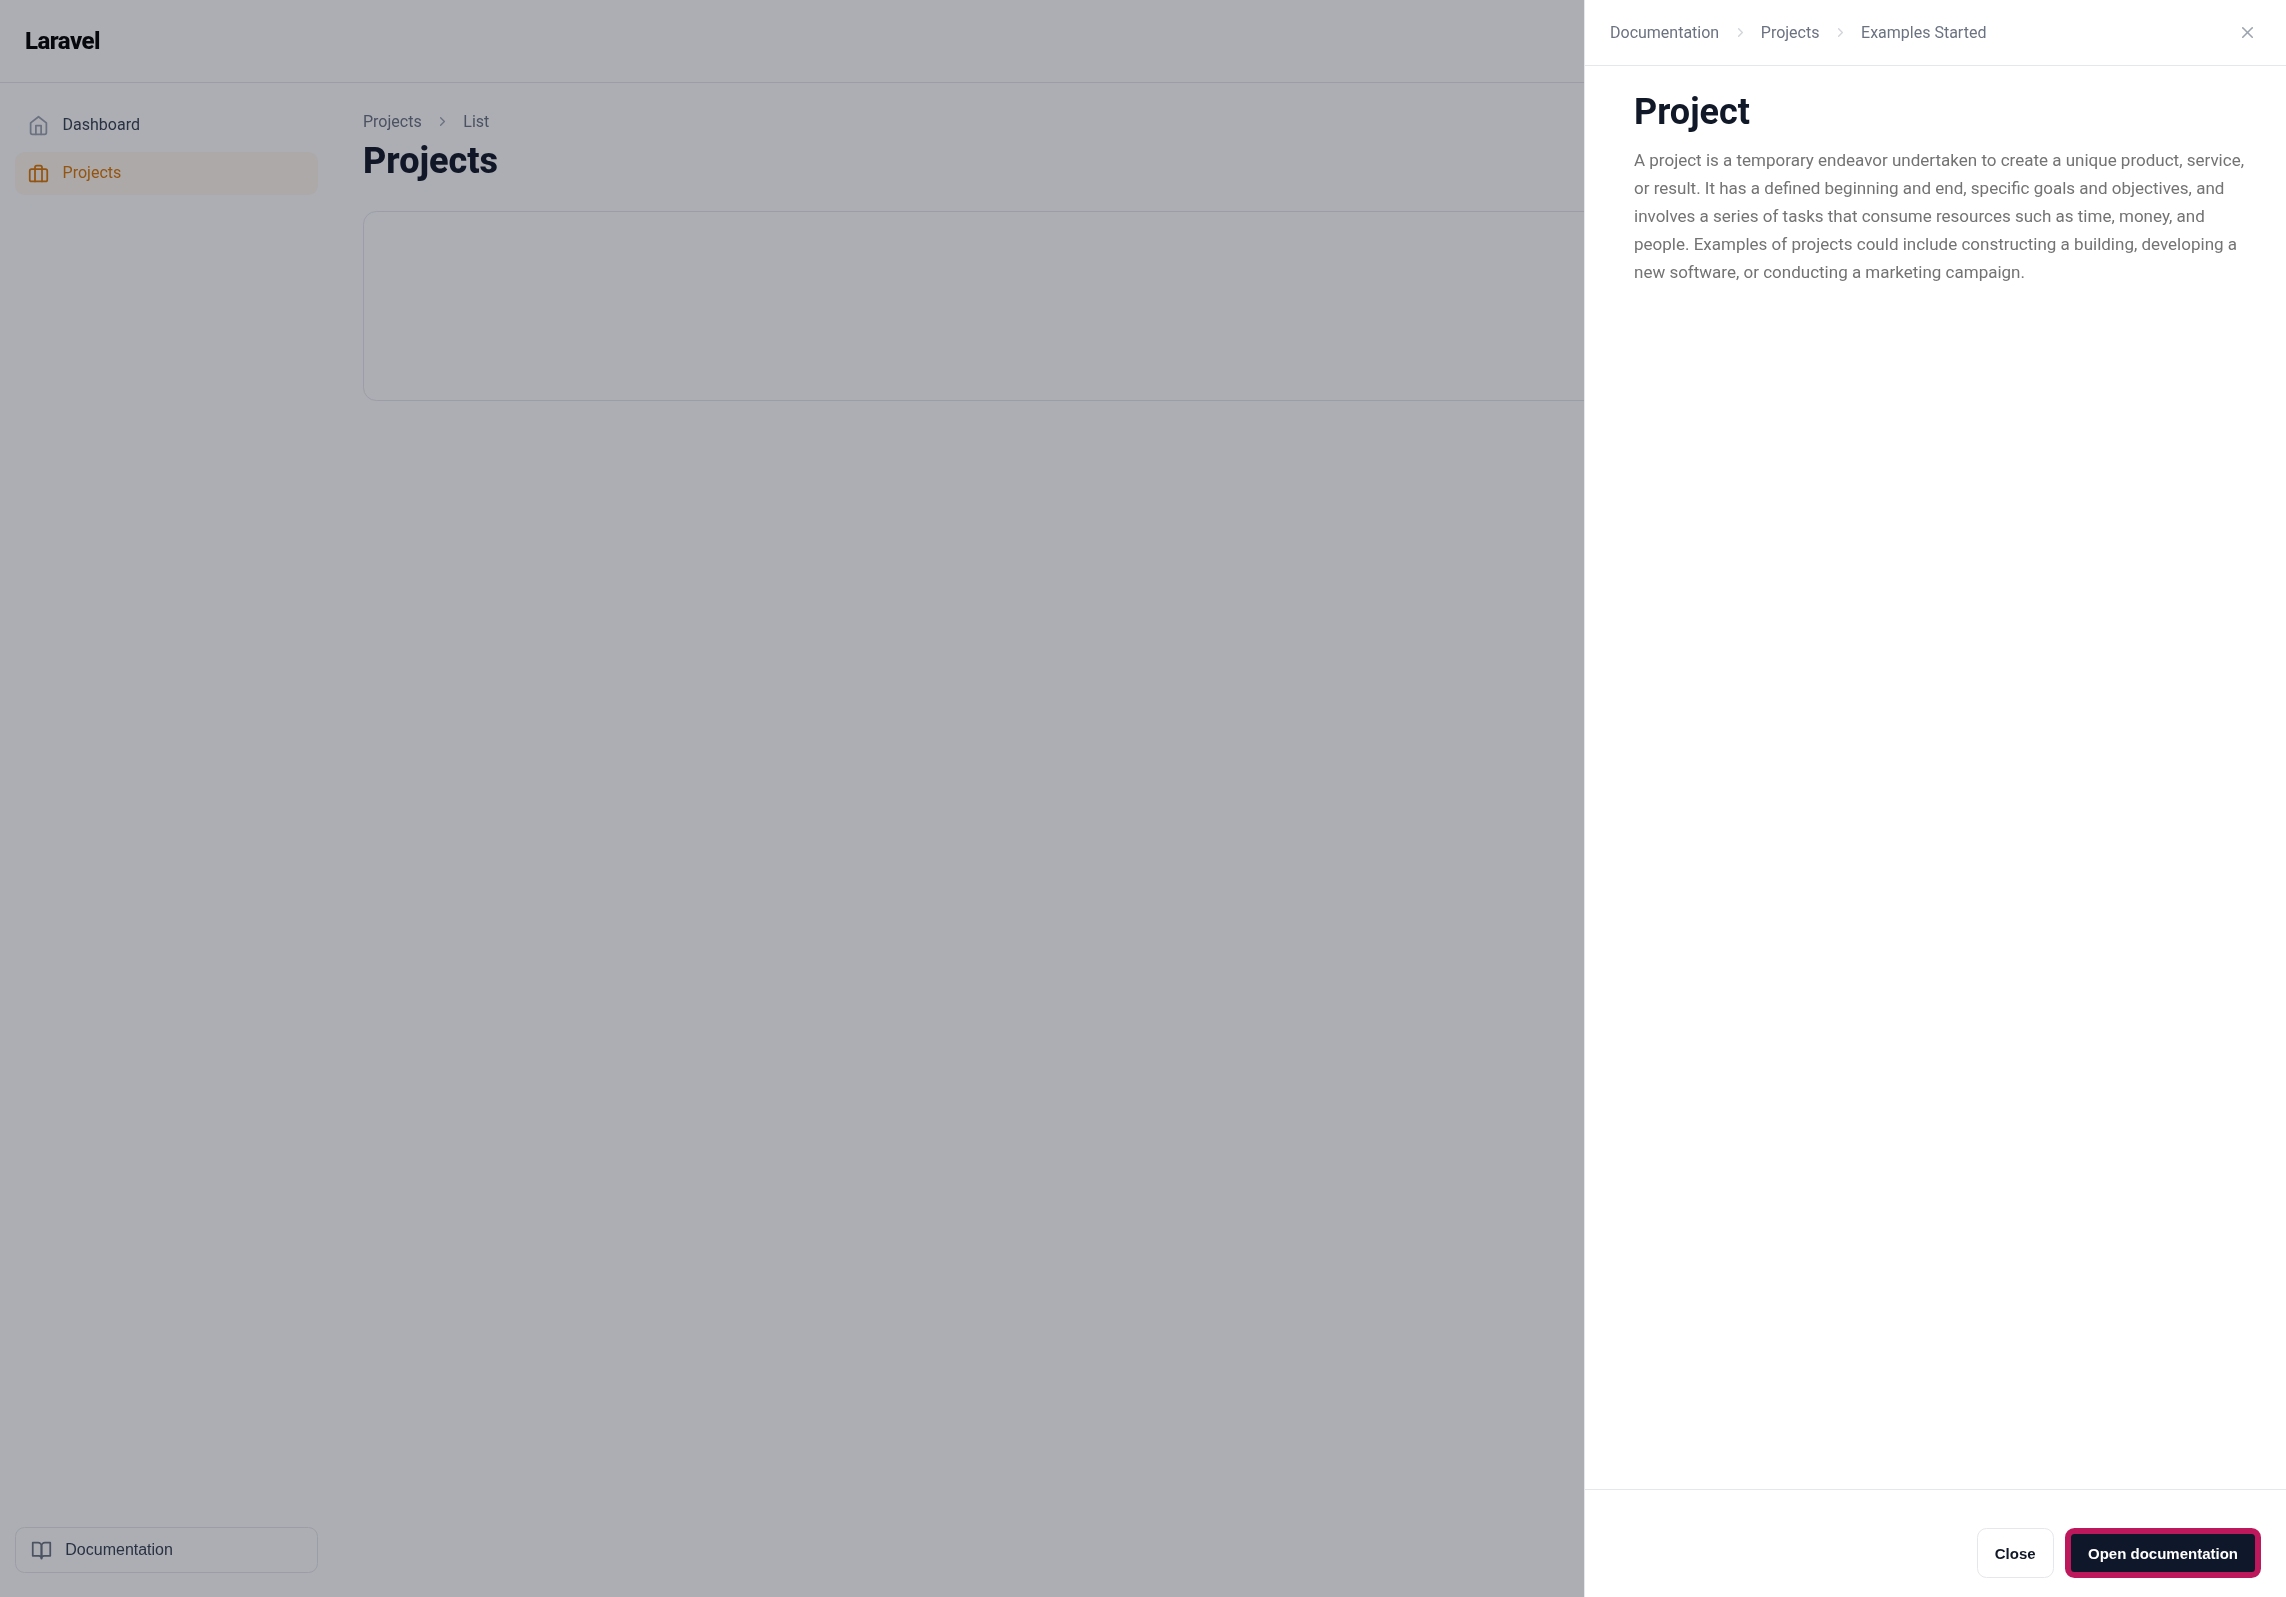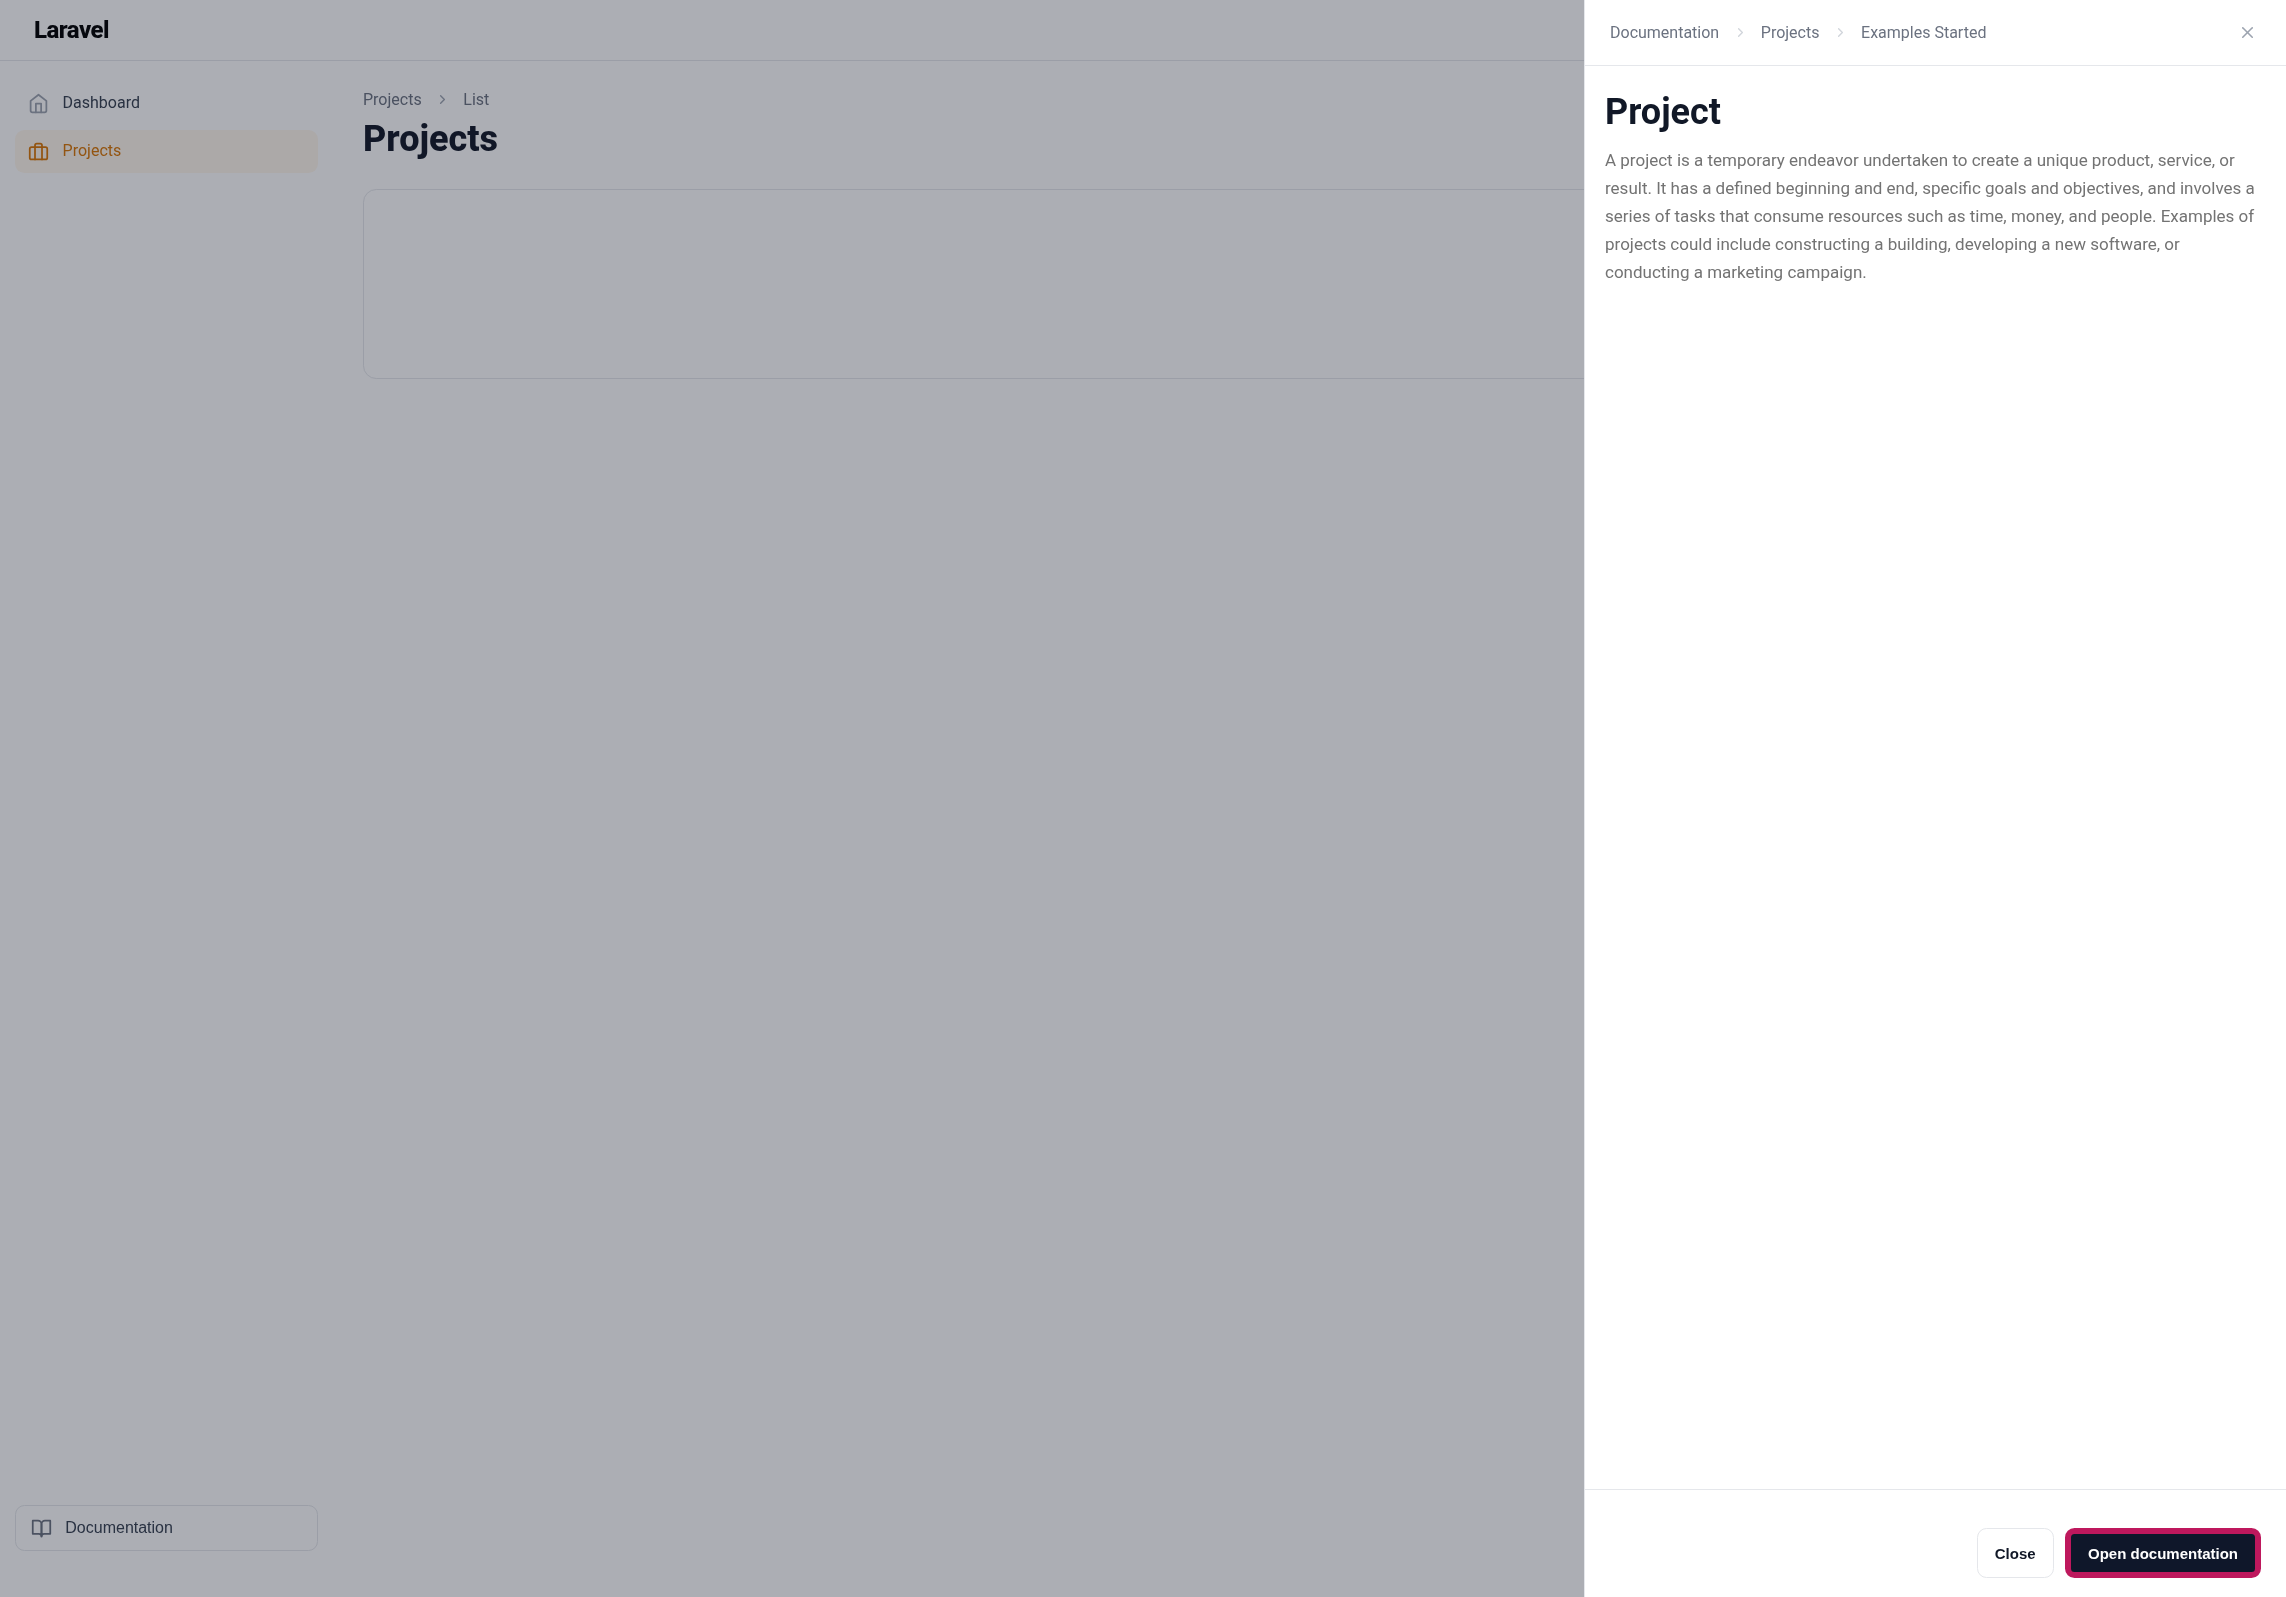--- a/index.html
+++ b/index.html
@@ -10,25 +10,25 @@
     body {
       font-family: -apple-system, BlinkMacSystemFont, "Segoe UI", Roboto, "Helvetica Neue", Arial, sans-serif;
       background: #ffffff;
       height: 100vh;
       overflow: hidden;
       position: relative;
     }
     
     
     .top-header {
-      height: 61px;
+      height: 83px;
       border-bottom: 1px solid #e5e7eb;
       display: flex;
       align-items: center;
-      padding: 0 34px;
+      padding: 0 25px;
     }
     .logo {
       font-size: 24px;
       font-weight: 800;
       color: #000;
       letter-spacing: -0.5px;
     }
     
     
     .layout {
@@ -166,21 +166,21 @@
       background: none;
       border: none;
       cursor: pointer;
       color: #9ca3af;
       padding: 3.8px;
       display: flex;
       align-items: center;
       justify-content: center;
     }
     .panel-body {
-      padding: 25px 25px 25px 20px;
+      padding: 25px 25px 25px 49px;
       flex: 1;
       overflow-y: auto;
     }
     .panel-title {
       font-size: 36px;
       font-weight: 700;
       color: #111827;
       margin-bottom: 13.3px;
     }
     .panel-text {

